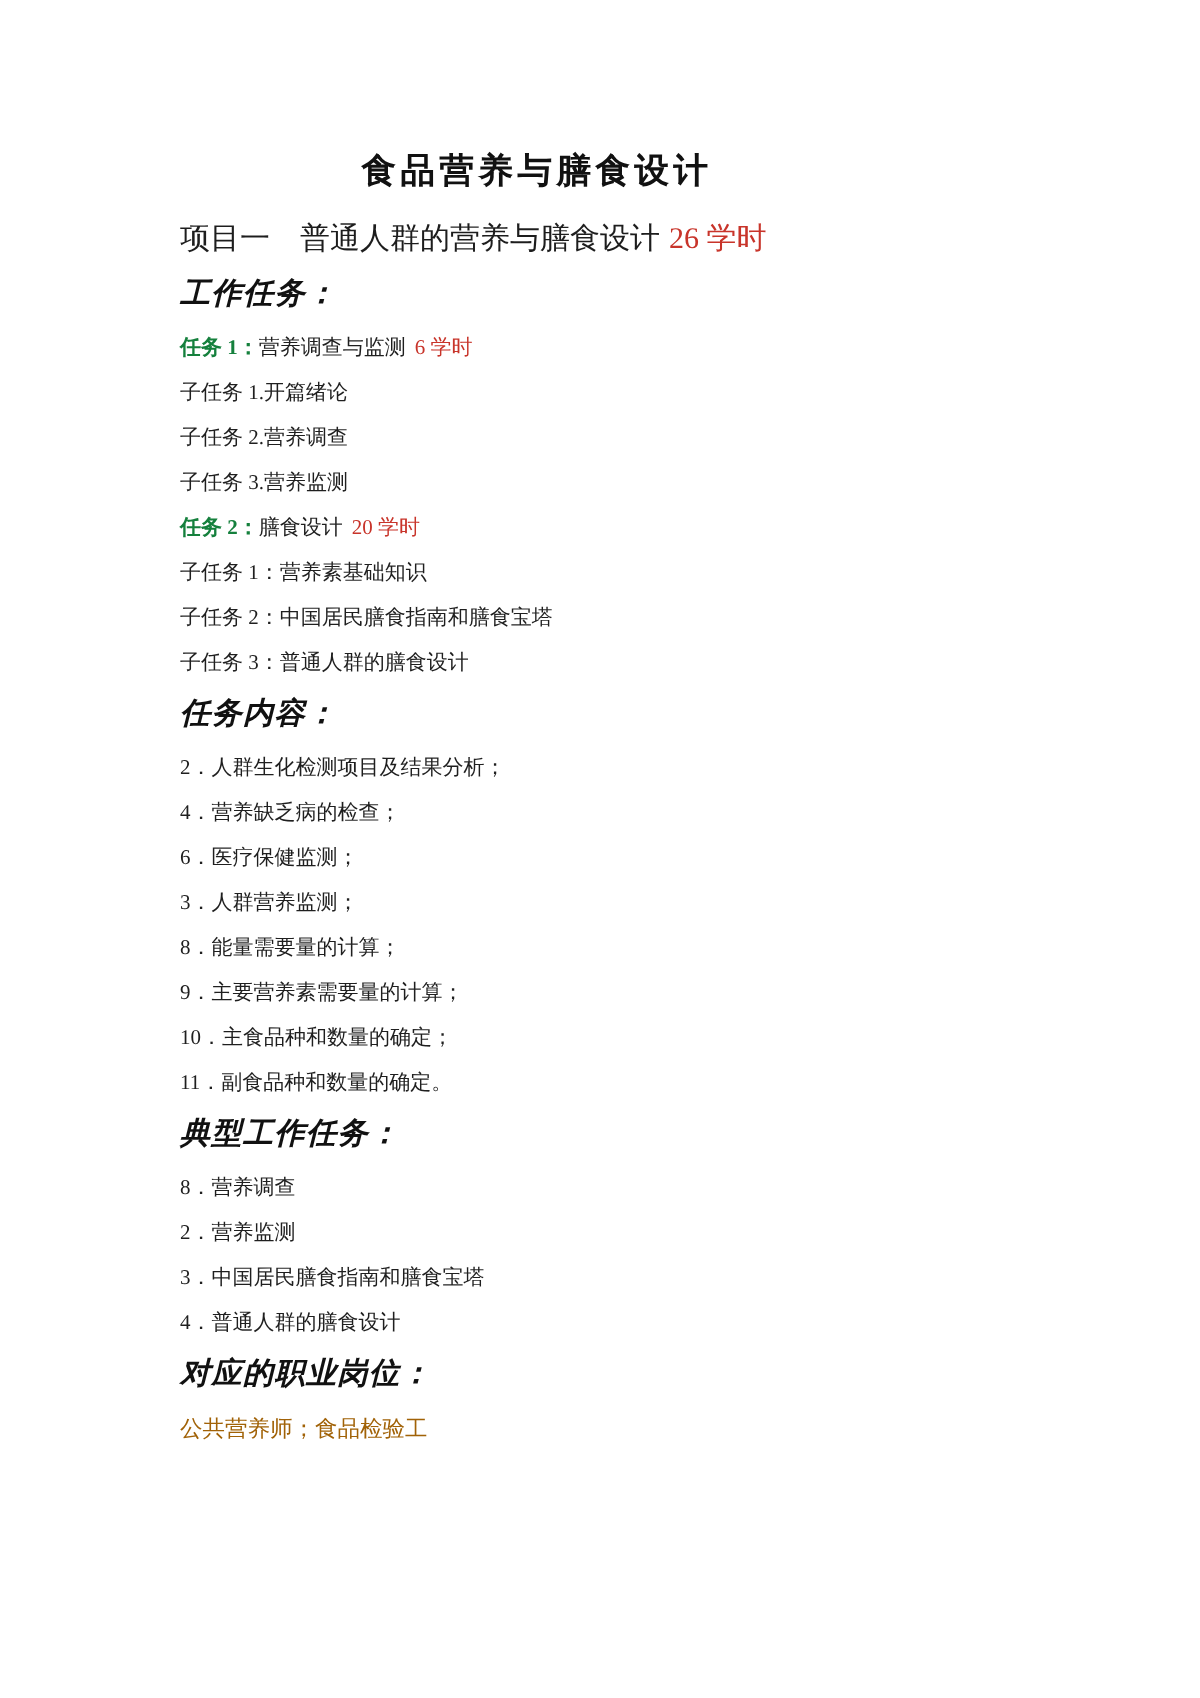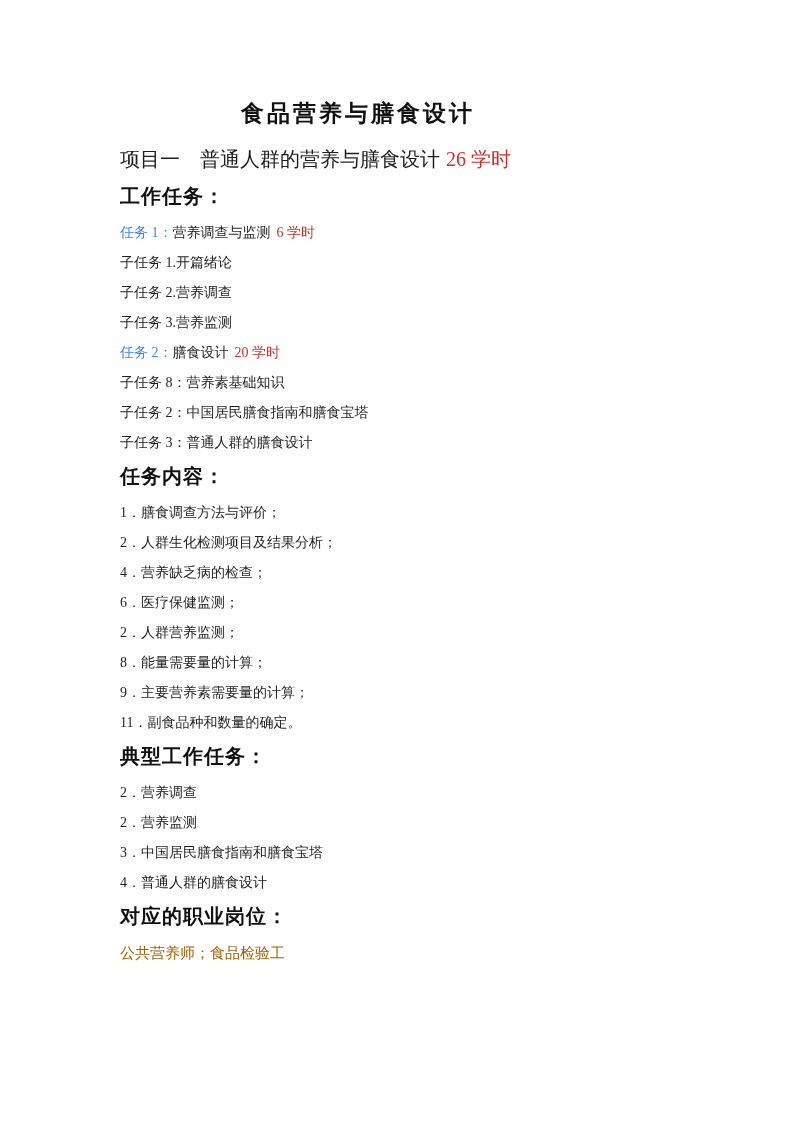--- a/index.html
+++ b/index.html
@@ -32,28 +32,29 @@
     color: #1d1d1d;
   }
   .heading {
     font-family: "Liberation Sans", "DejaVu Sans", sans-serif;
     font-size: 20px;
     font-weight: bold;
     line-height: 22px;
     letter-spacing: 1px;
     margin: 8px 0 18px 0;
     color: #111111;
+    font-style: italic;
   }
   .line {
     font-size: 14px;
     line-height: 15px;
     margin: 0 0 15px 0;
     color: #1f1f1f;
   }
-  .line strong { font-weight: normal; color: #3b82f6; }
+  .line strong { font-weight: bold; color: #15803d; }
   .hours { margin-left: 6px; margin-top: 44px; }
   .red { color: #c8342a; }
   .jobs-line {
     font-size: 15px;
     line-height: 17px;
     margin: 4px 0 0 0;
     color: #a16207;
   }
 </style>
 </head>
@@ -69,38 +70,38 @@
     <h2 class="heading">工作任务：</h2>
 
     <p class="line"><strong>任务 1：</strong><span>营养调查与监测</span><span class="red hours">6 学时</span></p>
 
     <p class="line">子任务 1.开篇绪论</p>
     <p class="line">子任务 2.营养调查</p>
     <p class="line">子任务 3.营养监测</p>
 
     <p class="line"><strong>任务 2：</strong><span>膳食设计</span><span class="red hours">20 学时</span></p>
 
-    <p class="line">子任务 8：营养素基础知识</p>
+    <p class="line">子任务 1：营养素基础知识</p>
     <p class="line">子任务 2：中国居民膳食指南和膳食宝塔</p>
     <p class="line">子任务 3：普通人群的膳食设计</p>
 
     <h2 class="heading">任务内容：</h2>
 
-    <p class="line">1．膳食调查方法与评价；</p>
     <p class="line">2．人群生化检测项目及结果分析；</p>
     <p class="line">4．营养缺乏病的检查；</p>
     <p class="line">6．医疗保健监测；</p>
-    <p class="line">2．人群营养监测；</p>
+    <p class="line">3．人群营养监测；</p>
     <p class="line">8．能量需要量的计算；</p>
     <p class="line">9．主要营养素需要量的计算；</p>
+    <p class="line">10．主食品种和数量的确定；</p>
     <p class="line">11．副食品种和数量的确定。</p>
 
     <h2 class="heading">典型工作任务：</h2>
 
-    <p class="line">2．营养调查</p>
+    <p class="line">8．营养调查</p>
     <p class="line">2．营养监测</p>
     <p class="line">3．中国居民膳食指南和膳食宝塔</p>
     <p class="line">4．普通人群的膳食设计</p>
 
     <h2 class="heading">对应的职业岗位：</h2>
 
     <p class="jobs-line">公共营养师；食品检验工</p>
 
   </div>
 </div>

